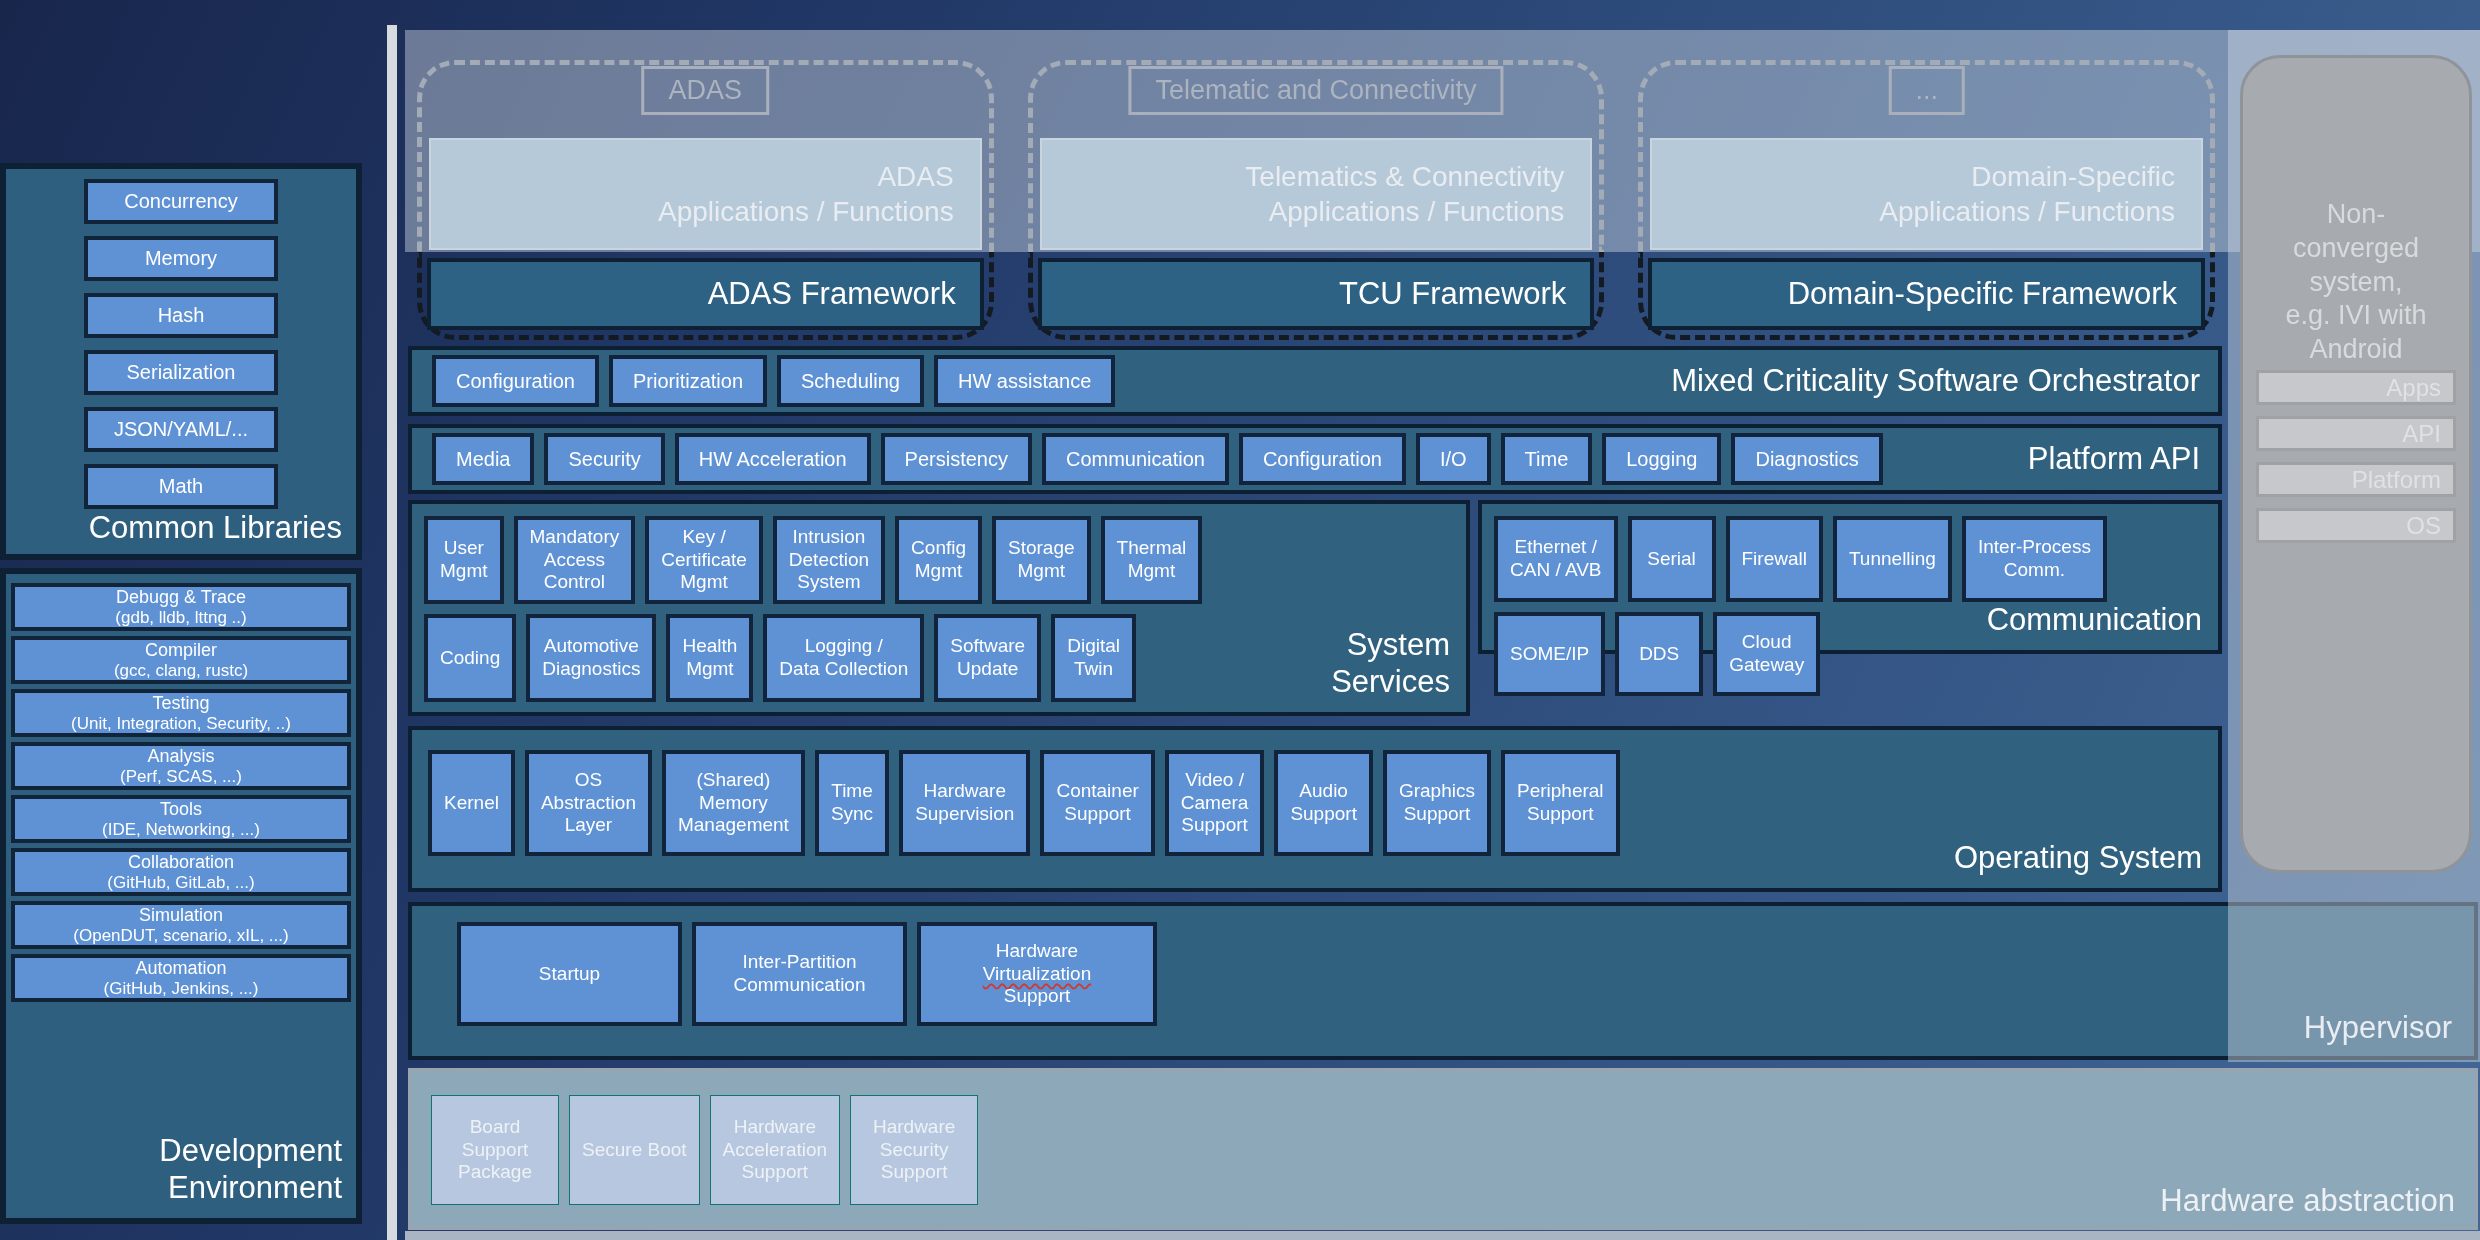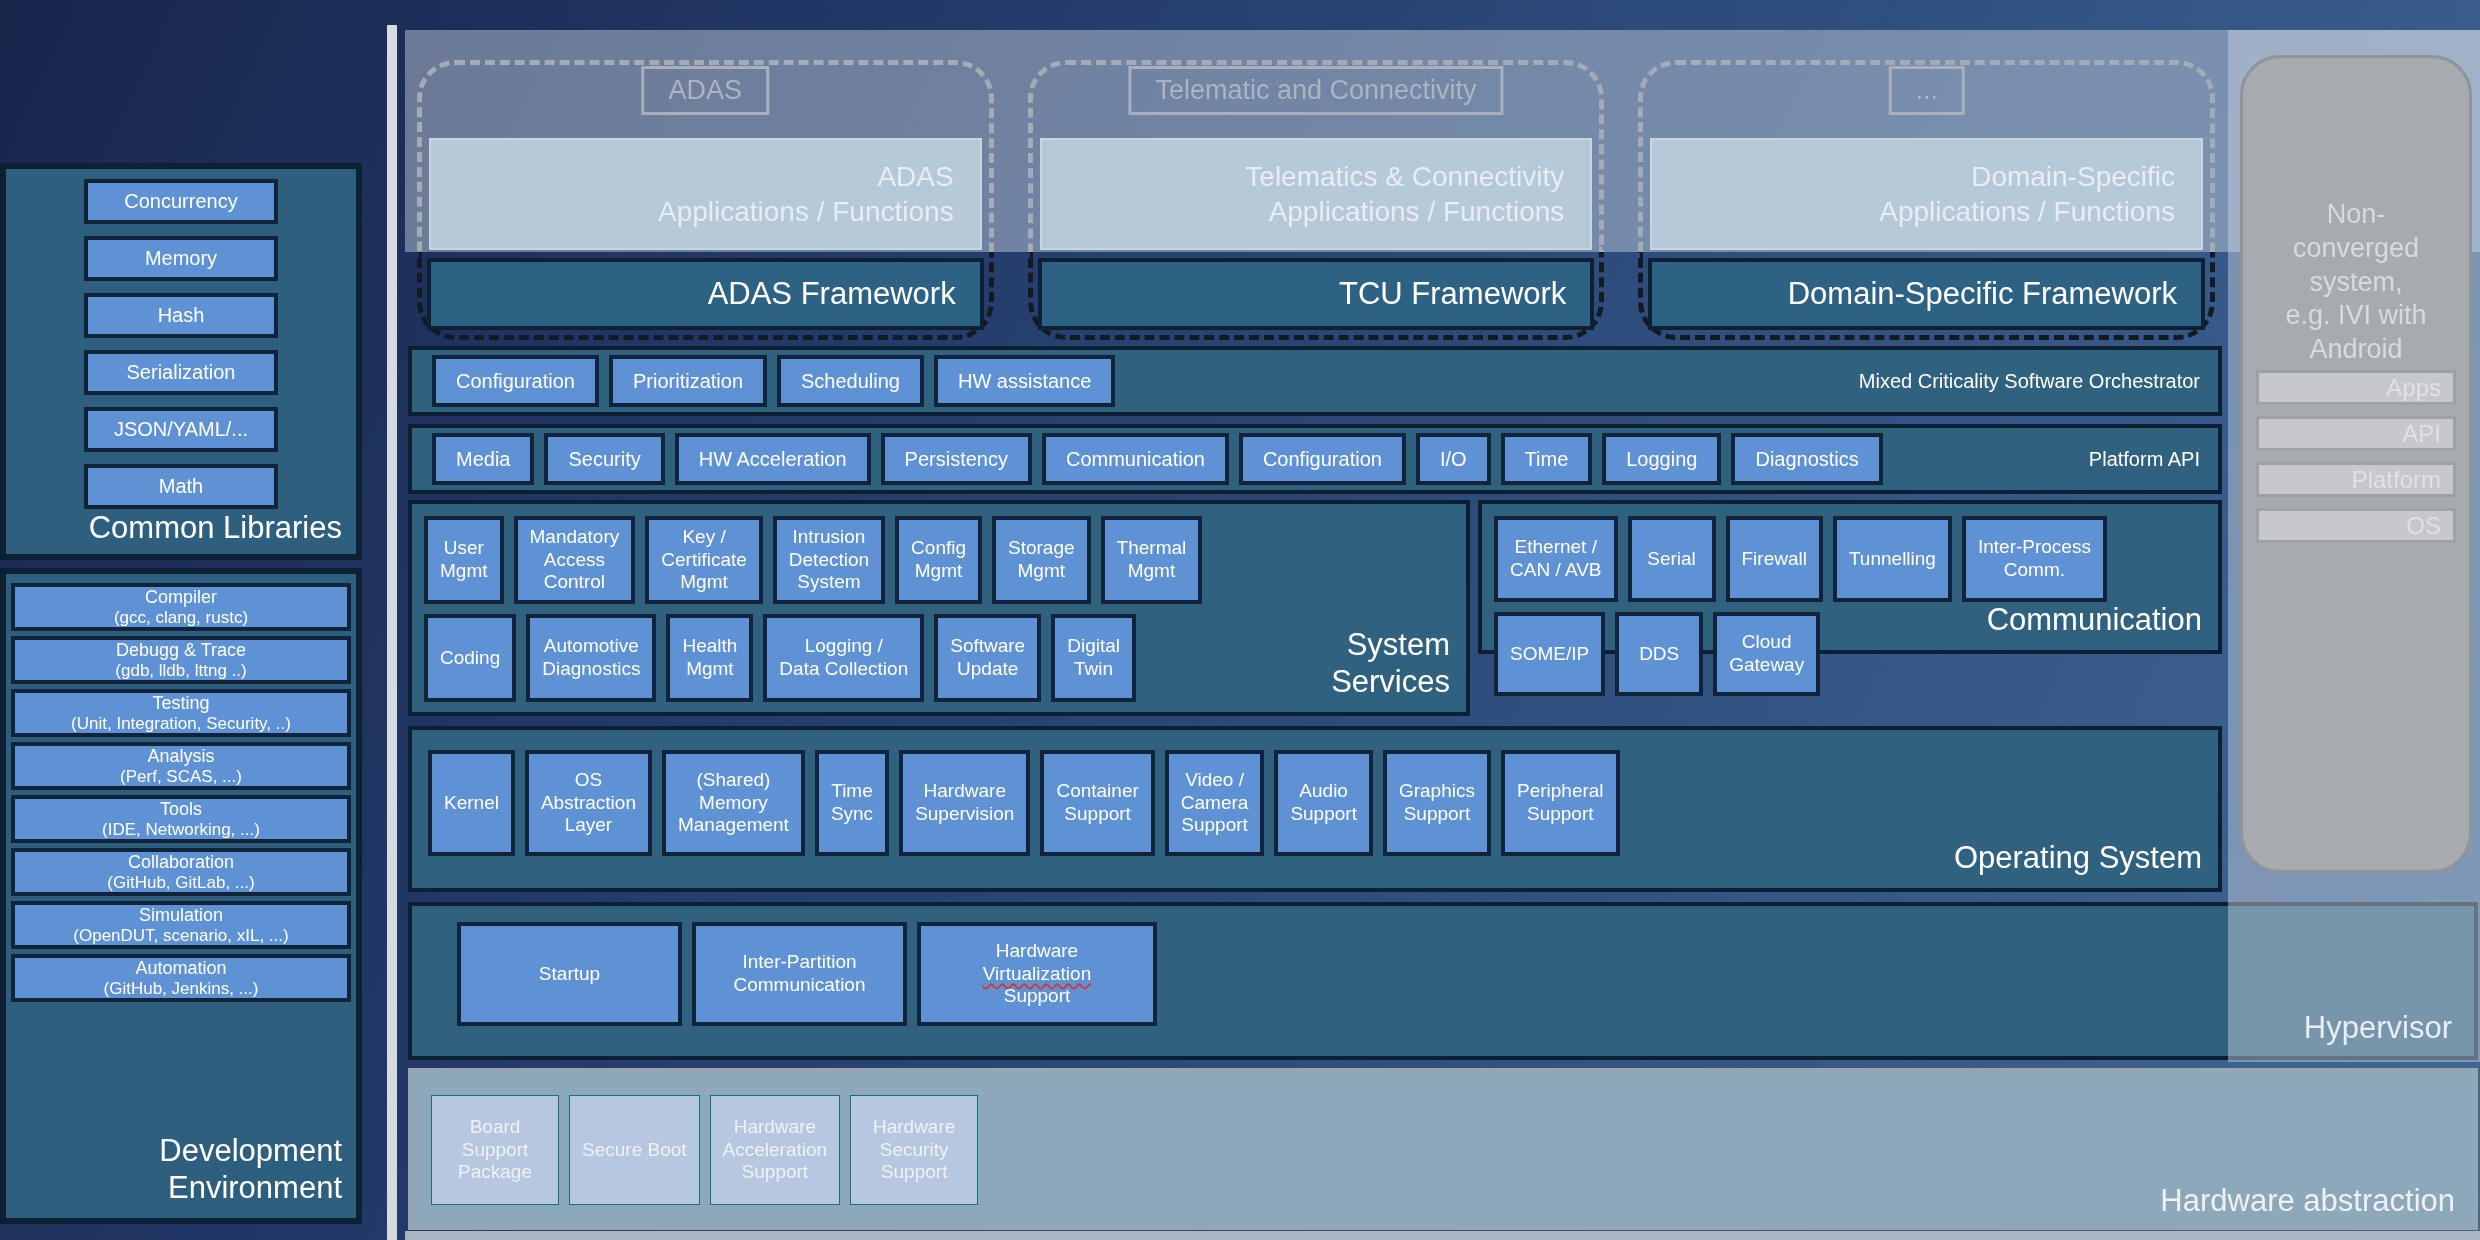--- a/index.html
+++ b/index.html
@@ -41,21 +41,21 @@
             white-space:pre-line;line-height:1.25;box-sizing:border-box;}
   .framework-box{position:absolute;left:10px;right:10px;top:198px;height:72px;background:#2e6284;
             border:4px solid #0e2033;color:#fff;font-size:31px;text-align:right;padding-right:24px;
             display:flex;align-items:center;justify-content:flex-end;box-sizing:border-box;}
 
   
   .teal-row{background:#30617f;border:4px solid #0d1f33;}
   .flex-row{display:flex;align-items:center;gap:10px;padding-left:20px;}
   .chip{background:#5e92d4;border:4px solid #12243c;color:#fff;font-size:20px;height:52px;
         display:inline-flex;align-items:center;justify-content:center;padding:0 20px;box-sizing:border-box;white-space:nowrap;}
-  .row-label{margin-left:auto;margin-right:18px;font-size:20px;white-space:nowrap;}
+  .row-label{margin-left:auto;margin-right:18px;font-size:31px;white-space:nowrap;}
   .row-orch{left:408px;top:346px;width:1814px;height:70px;}
   .row-api{left:408px;top:424px;width:1814px;height:70px;}
 
   
   .ss{left:408px;top:500px;width:1062px;height:216px;}
   .comm{left:1478px;top:500px;width:744px;height:154px;}
   .cells{position:absolute;left:12px;display:flex;gap:10px;align-items:stretch;}
   .cell{background:#5e92d4;border:4px solid #12243c;color:#fff;font-size:19px;text-align:center;
         display:flex;align-items:center;justify-content:center;white-space:pre-line;line-height:1.2;
         padding:4px 12px;min-width:64px;box-sizing:border-box;}
@@ -123,27 +123,27 @@
 
         <div class="cl-item">Math</div>
       </div>
     <div class="panel-title">Common Libraries</div>
   </div>
 
   <div class="abs side-panel dev">
     <div class="dev-items">
 
         <div class="dev-item">
+          <div class="nm">Debugg &amp; Trace</div>
+          <div class="dt">(gdb, lldb, lttng ..)</div>
+        </div>
+
+        <div class="dev-item">
           <div class="nm">Compiler</div>
           <div class="dt">(gcc, clang, rustc)</div>
-        </div>
-
-        <div class="dev-item">
-          <div class="nm">Debugg &amp; Trace</div>
-          <div class="dt">(gdb, lldb, lttng ..)</div>
         </div>
 
         <div class="dev-item">
           <div class="nm">Testing</div>
           <div class="dt">(Unit, Integration, Security, ..)</div>
         </div>
 
         <div class="dev-item">
           <div class="nm">Analysis</div>
           <div class="dt">(Perf, SCAS, ...)</div>

